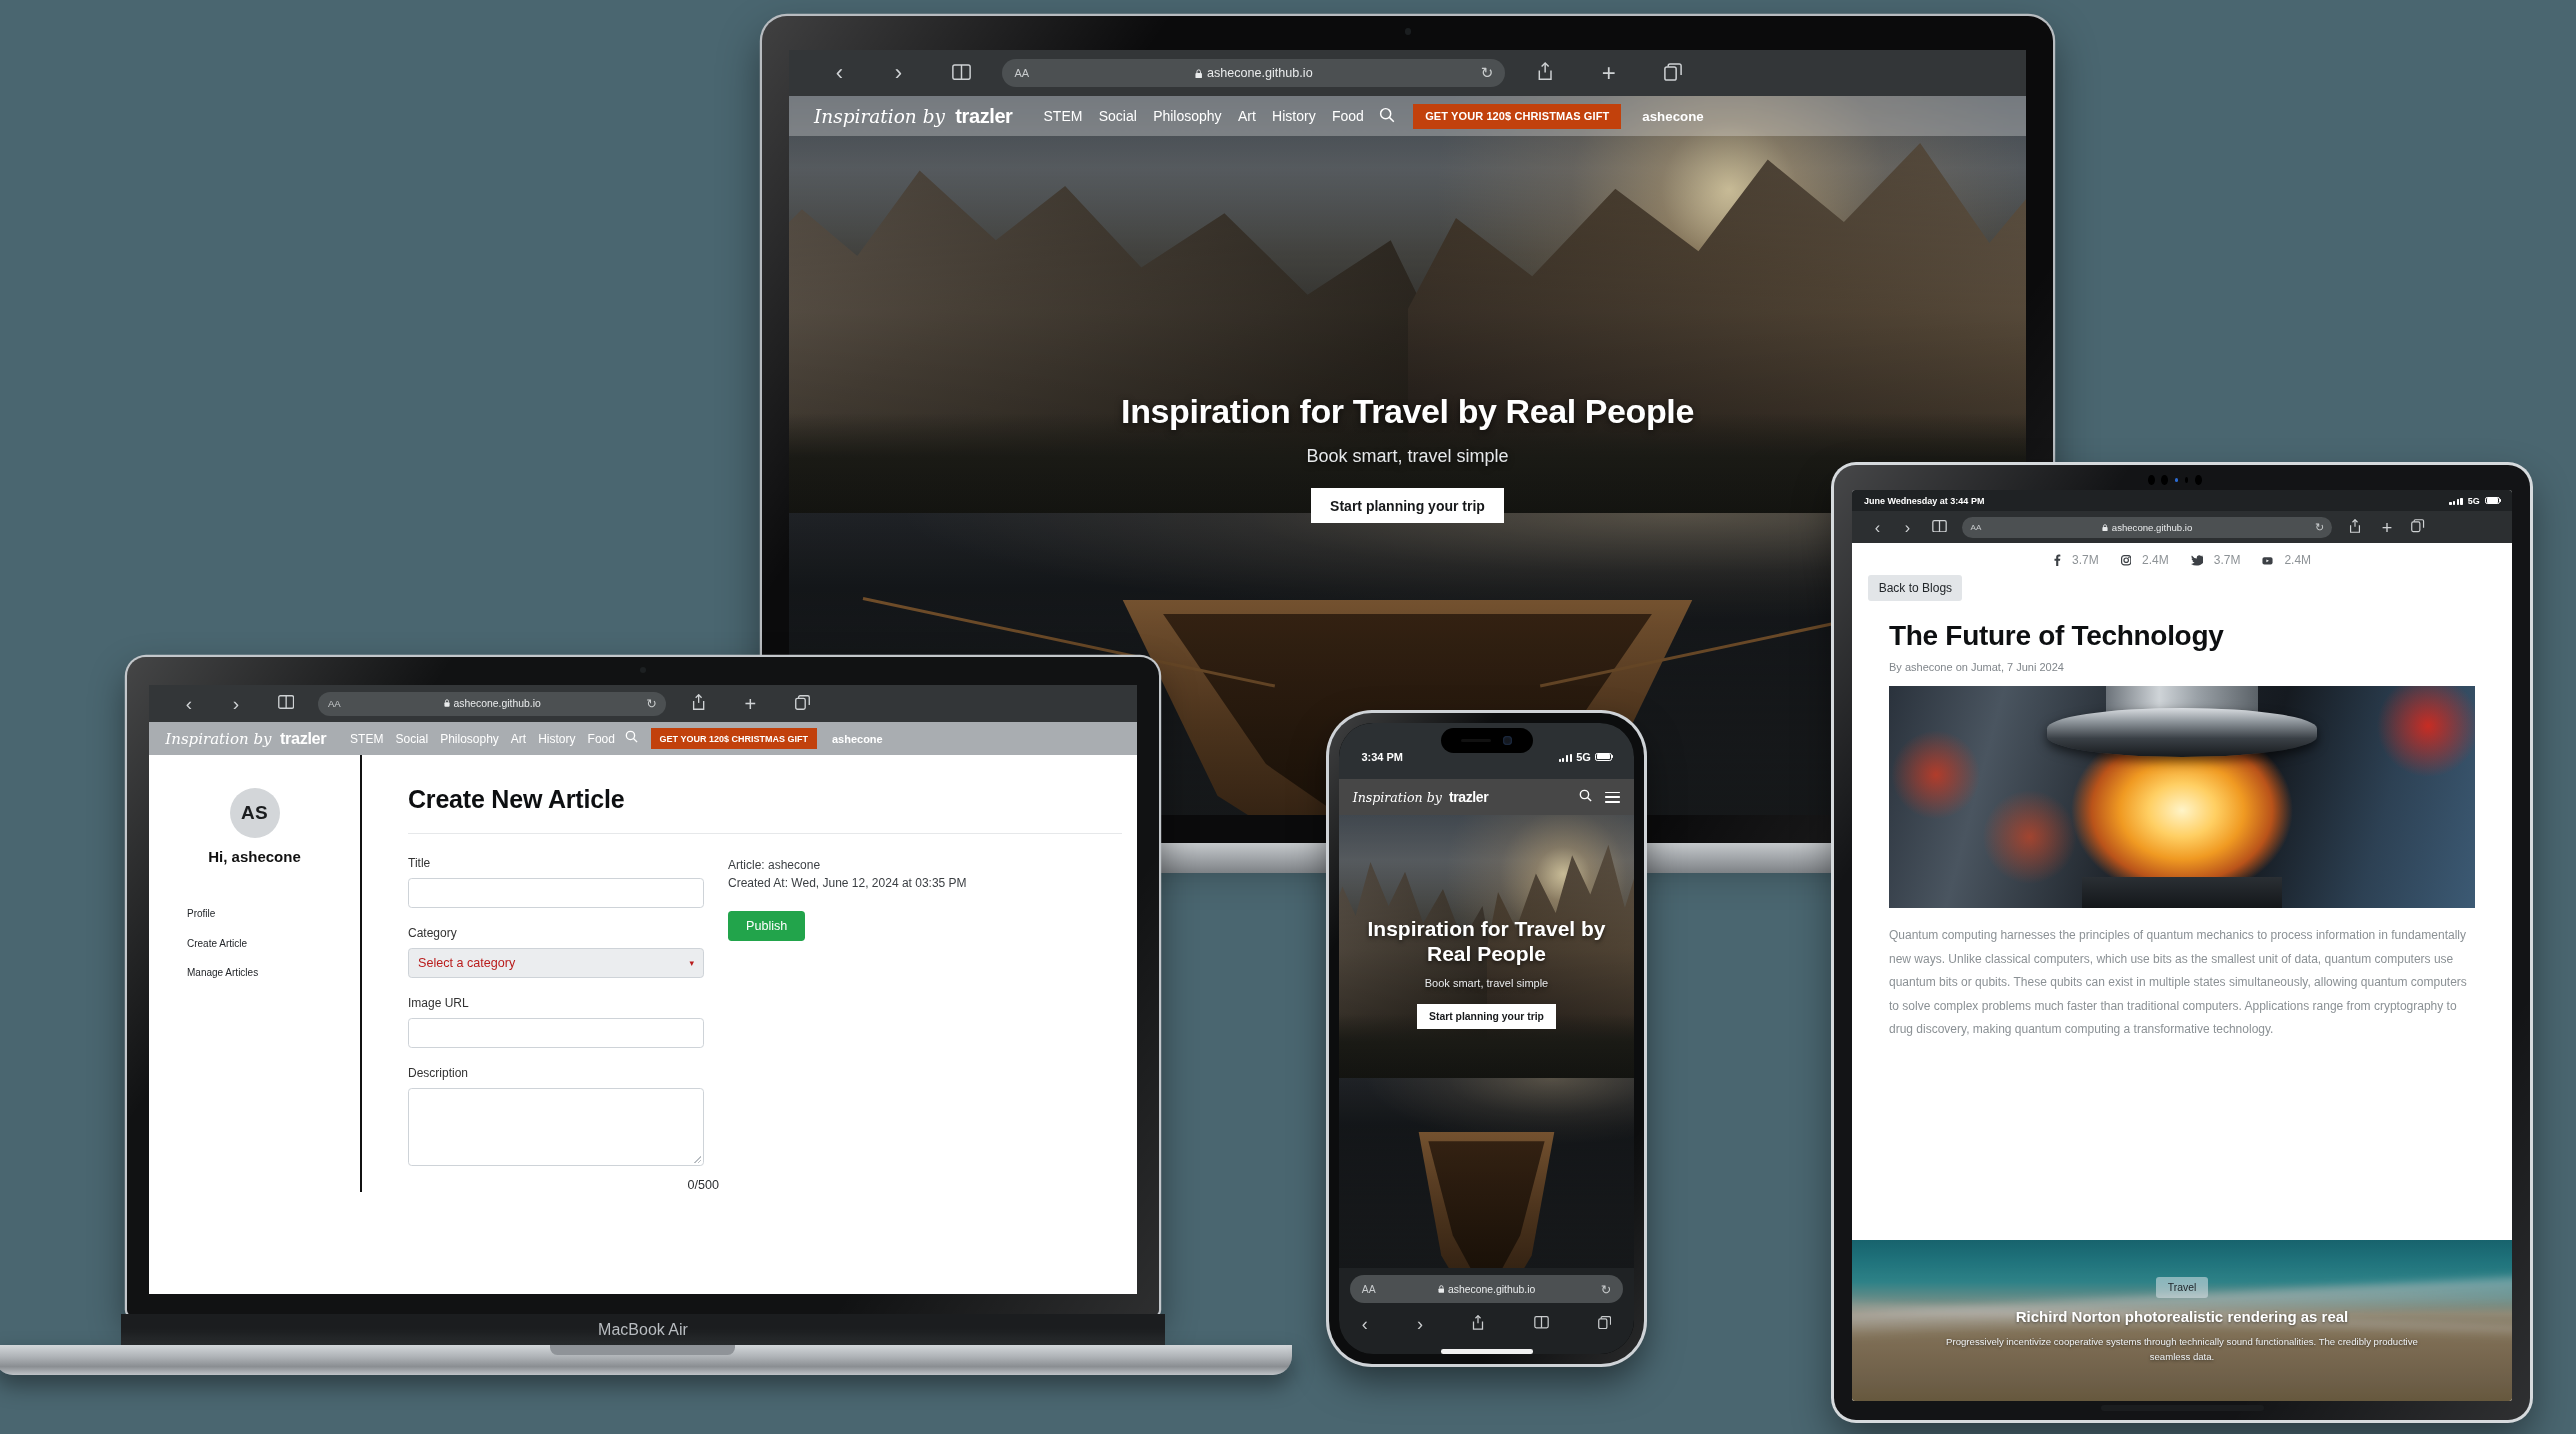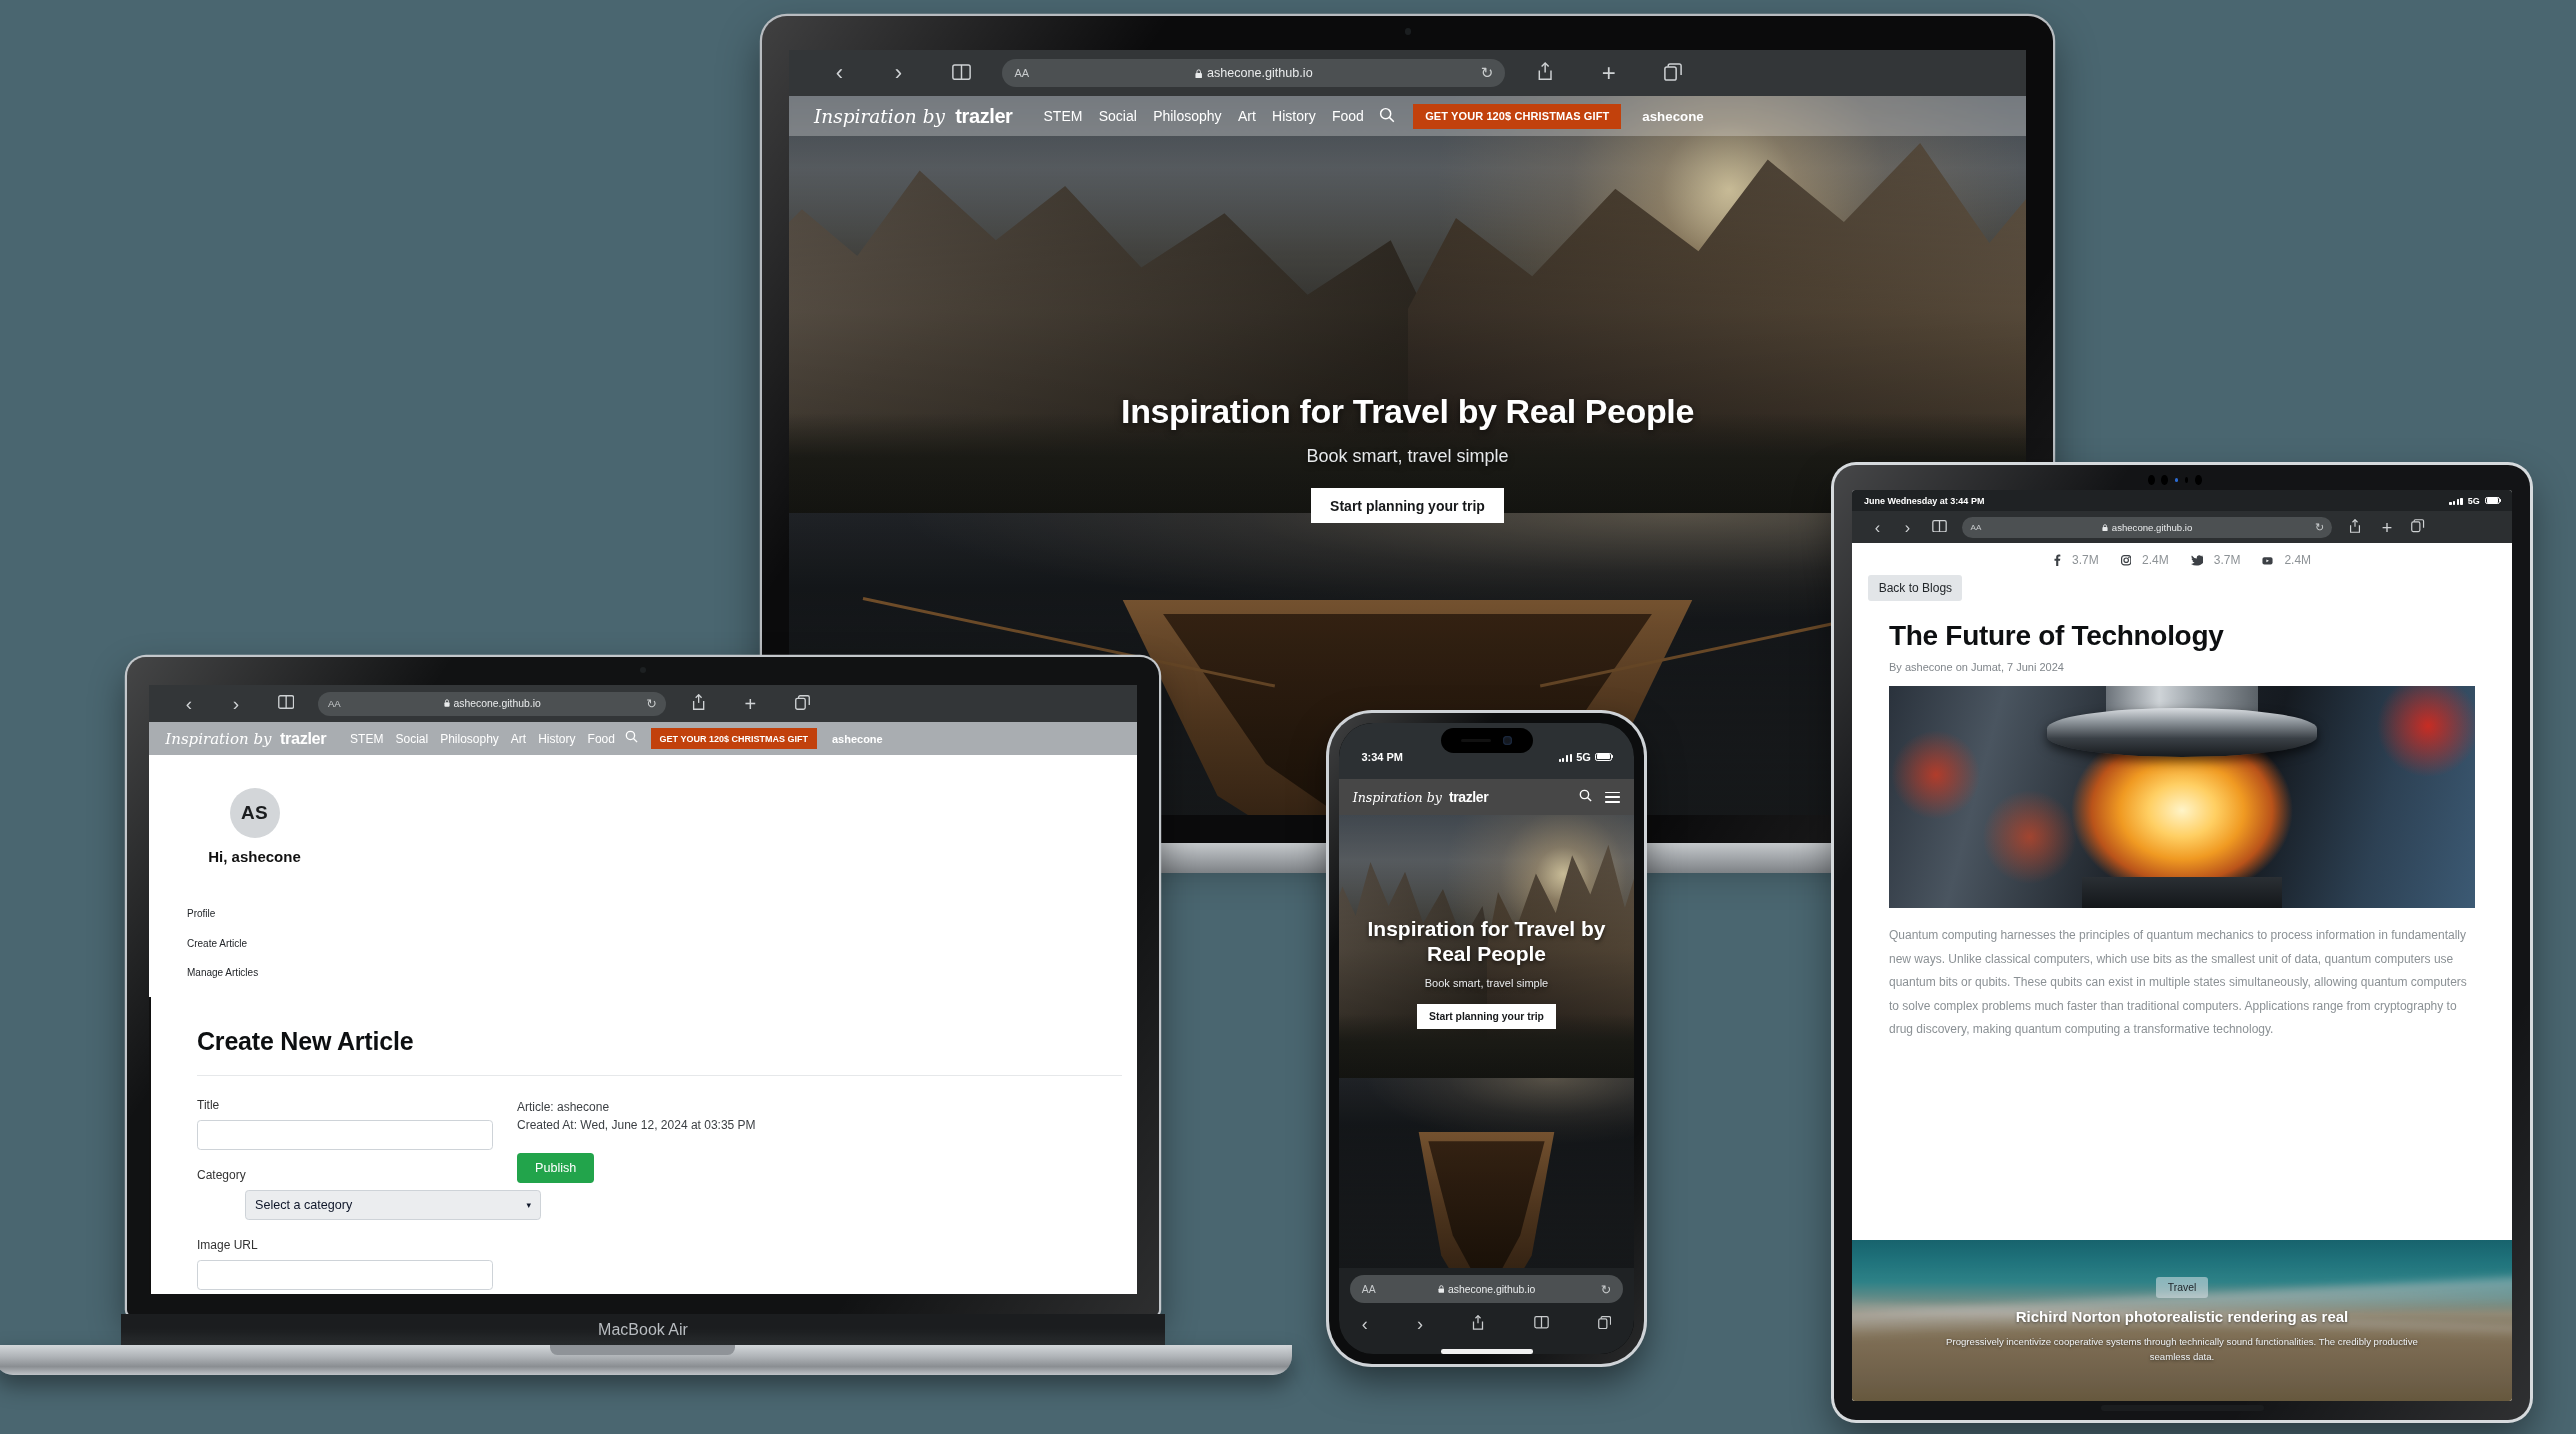--- a/index.html
+++ b/index.html
@@ -191,41 +191,41 @@
   
   .ios-status{ display:flex; align-items:center; justify-content:space-between; color:#fff; }
   .sig{ display:inline-flex; align-items:flex-end; gap:1.5px; height:1em; }
   .sig i{ display:block; width:2.2px; background:#fff; border-radius:0.7px; }
   .batt{ display:inline-block; border:1.1px solid #fff; border-radius:2.2px; position:relative; }
   .batt:after{ content:""; position:absolute; left:0.7px; top:0.7px; bottom:0.7px; right:0.7px; background:#fff; border-radius:0.7px; }
   .batt:before{ content:""; position:absolute; right:-2.2px; top:30%; bottom:30%; width:1.5px; background:#fff; border-radius:0 0.7px 0.7px 0; }
 
   
   .air-page{ position:absolute; left:0; right:0; top:0; bottom:0; background:#fff; }
-  .air-body{ display:flex;flex-direction:column; }
+  .air-body{ display:flex; }
   .air-side{ width:211px; padding-top:33px; text-align:center; }
   .avatar{
     width:50px; height:50px; border-radius:50%; background:#d3d6d9;
     margin:0 auto; display:flex; align-items:center; justify-content:center;
     font-weight:bold; font-size:19px; color:#1b1d1f; letter-spacing:0.4px;
   }
   .hi{ margin-top:10.4px; font-weight:bold; font-size:15px; color:#111; }
   .side-links{ margin-top:43px; text-align:left; padding-left:38px; }
   .side-links a{ display:block; color:#23262a; font-size:10px; margin-bottom:18.5px; text-decoration:none; }
   .air-main{ flex:1; border-left:2.2px solid #111; padding:30px 0 0 46px; }
   .air-main h1{ font-size:25px; color:#0d0f11; letter-spacing:-0.2px; }
   .air-main hr{ border:0; border-top:0.7px solid #e6e8ea; margin:19px 0 22px 0; width:calc(100% - 15px); }
   .form-grid{ display:flex; gap:24px; }
   .form-col{ width:296px; }
   .fld-label{ font-size:12px; color:#333; margin-bottom:8.1px; }
   .fld-box{ width:296px; height:30px; border:0.7px solid #ced3d8; border-radius:3.7px; background:#fff; }
   .fld-select{
     width:296px; height:30px; border:0.7px solid #ced3d8; border-radius:3.7px;
     background:#ebedef; display:flex; align-items:center; justify-content:space-between;
-    padding:0 9px; font-size:12.6px; color:#0f172a;margin-left:48px;
+    padding:0 9px; font-size:12.6px; color:#b91c1c;
   }
   .fld-area{ width:296px; height:78px; border:0.7px solid #ced3d8; border-radius:3.7px; background:#fff; position:relative; }
   .fld-area:after{
     content:""; position:absolute; right:2.2px; bottom:2.2px; width:7.4px; height:7.4px;
     background:linear-gradient(135deg, transparent 50%, #b9bec3 50%, #b9bec3 62%, transparent 62%, transparent 74%, #b9bec3 74%, #b9bec3 86%, transparent 86%);
   }
   .gap{ height:18px; }
   .meta{ font-size:12px; color:#3b3f43; line-height:1.5; }
   .btn-publish{
     margin-top:19px; background:#22a44b; color:#fff; border:0; border-radius:3.7px;

